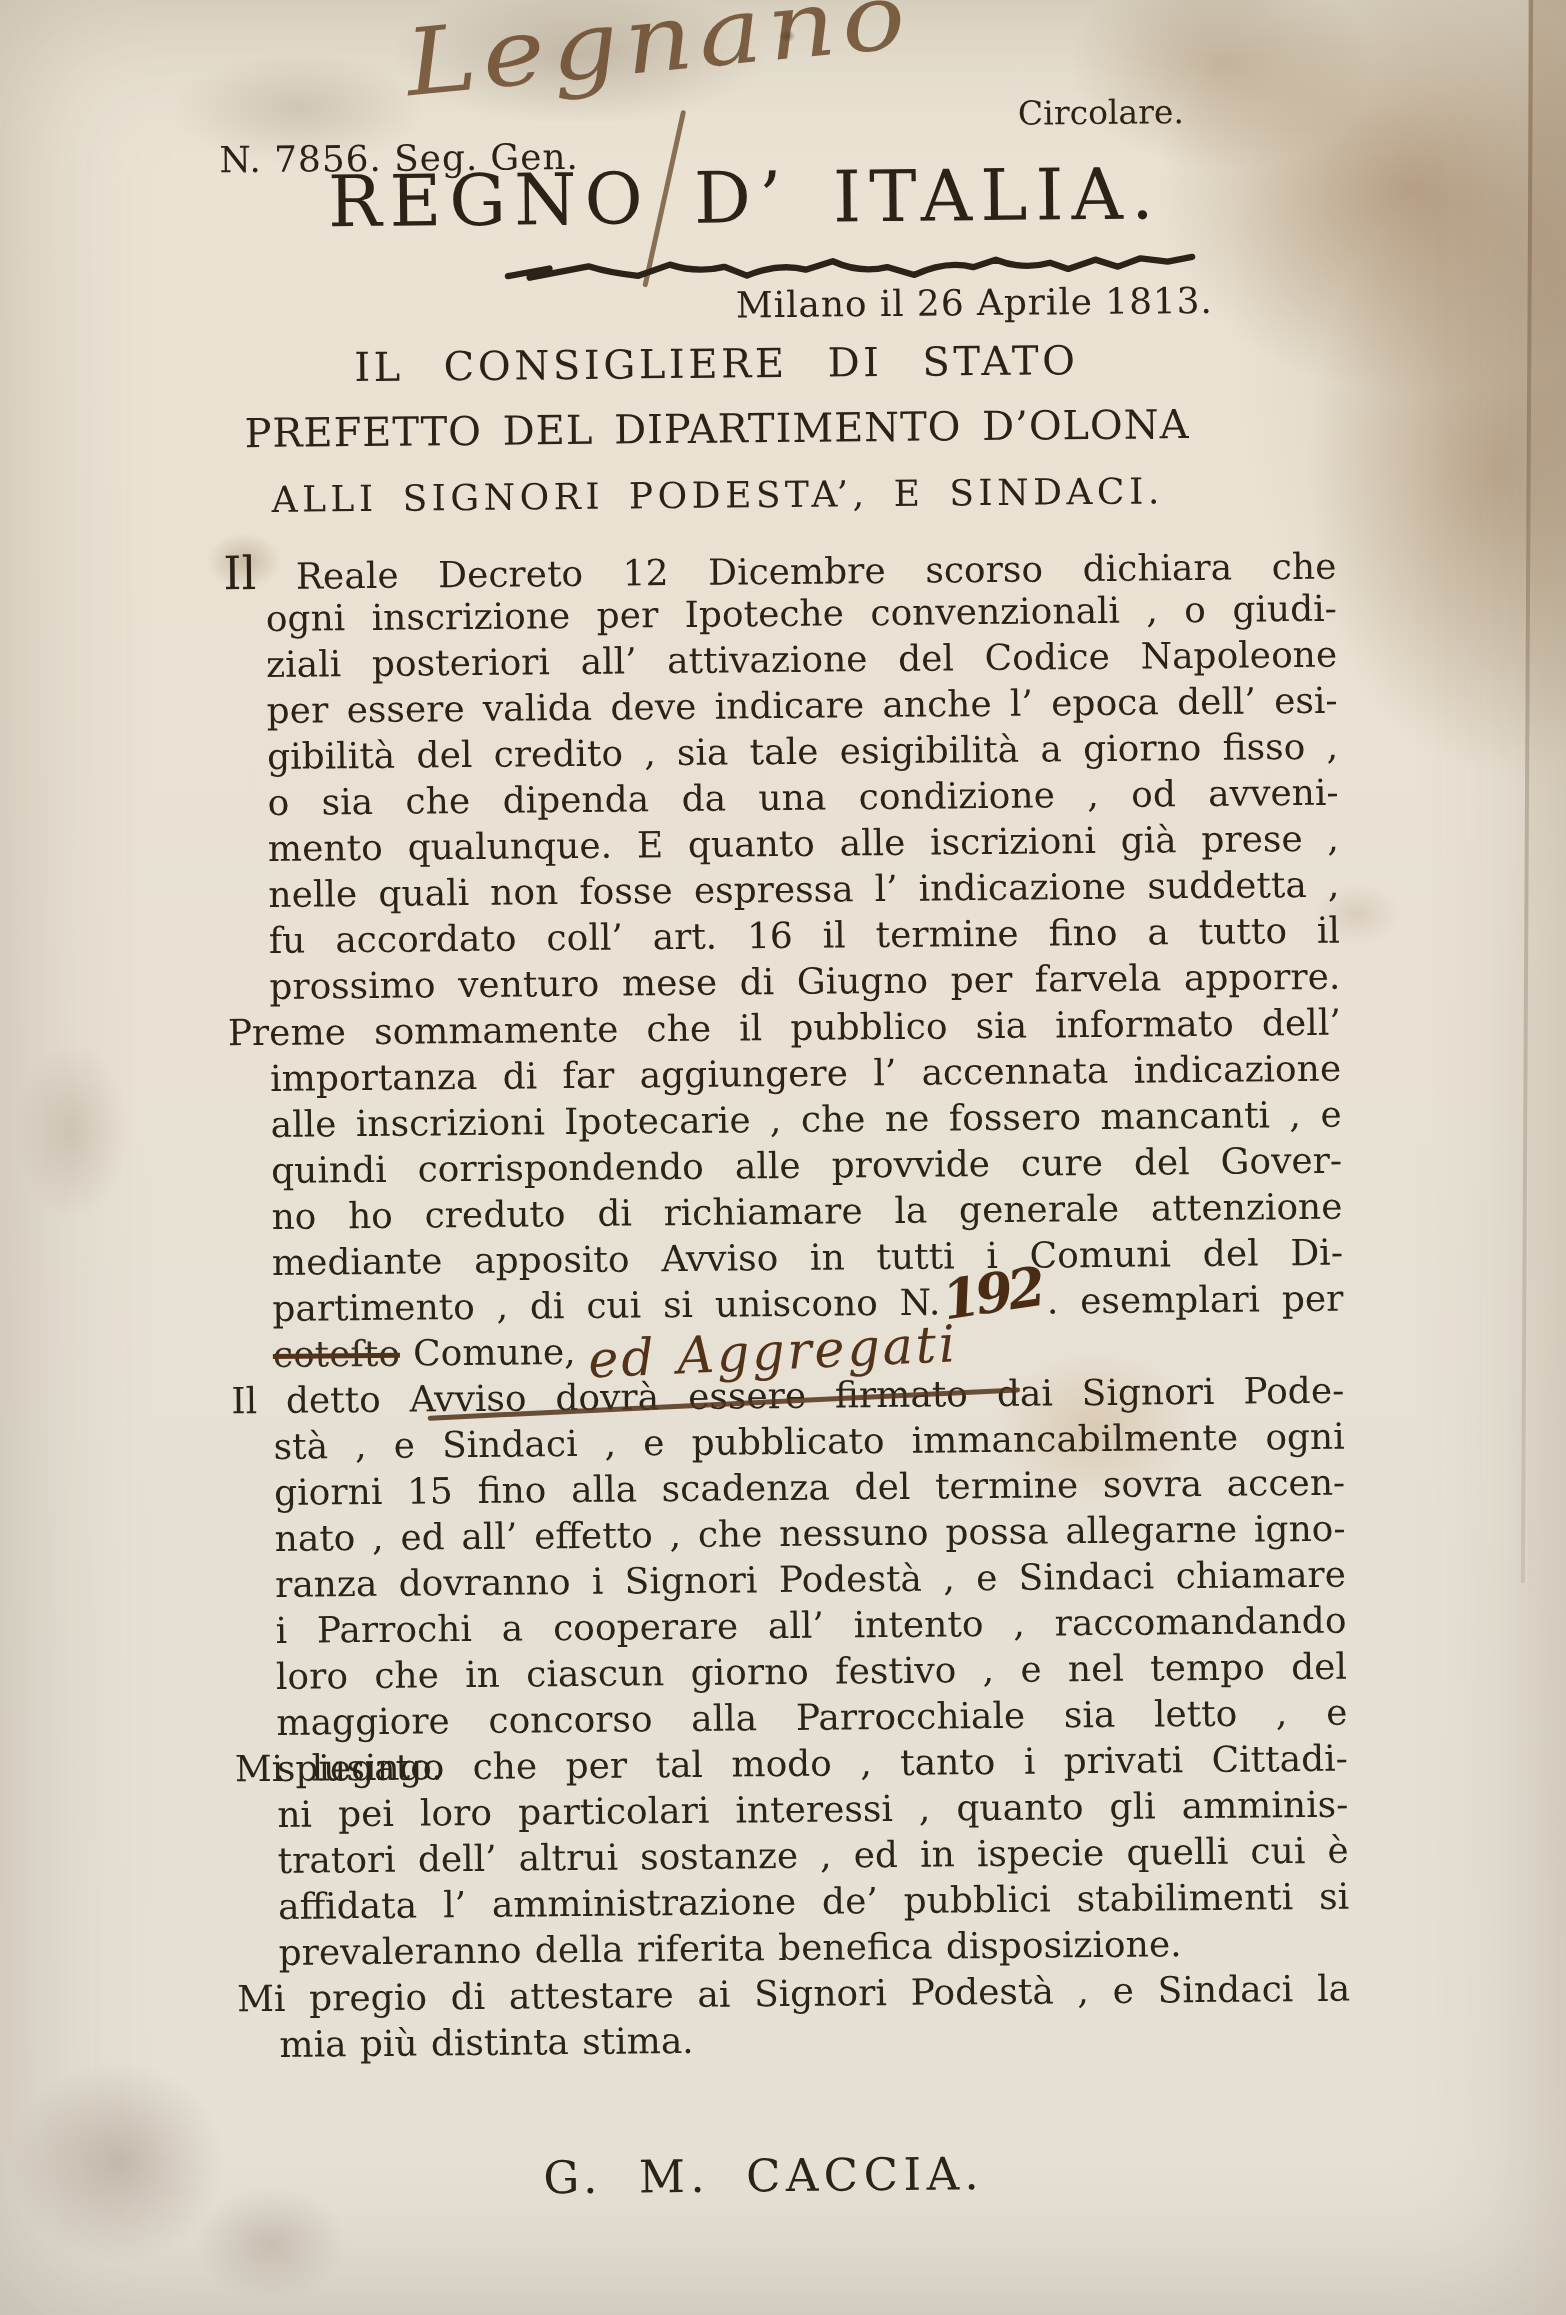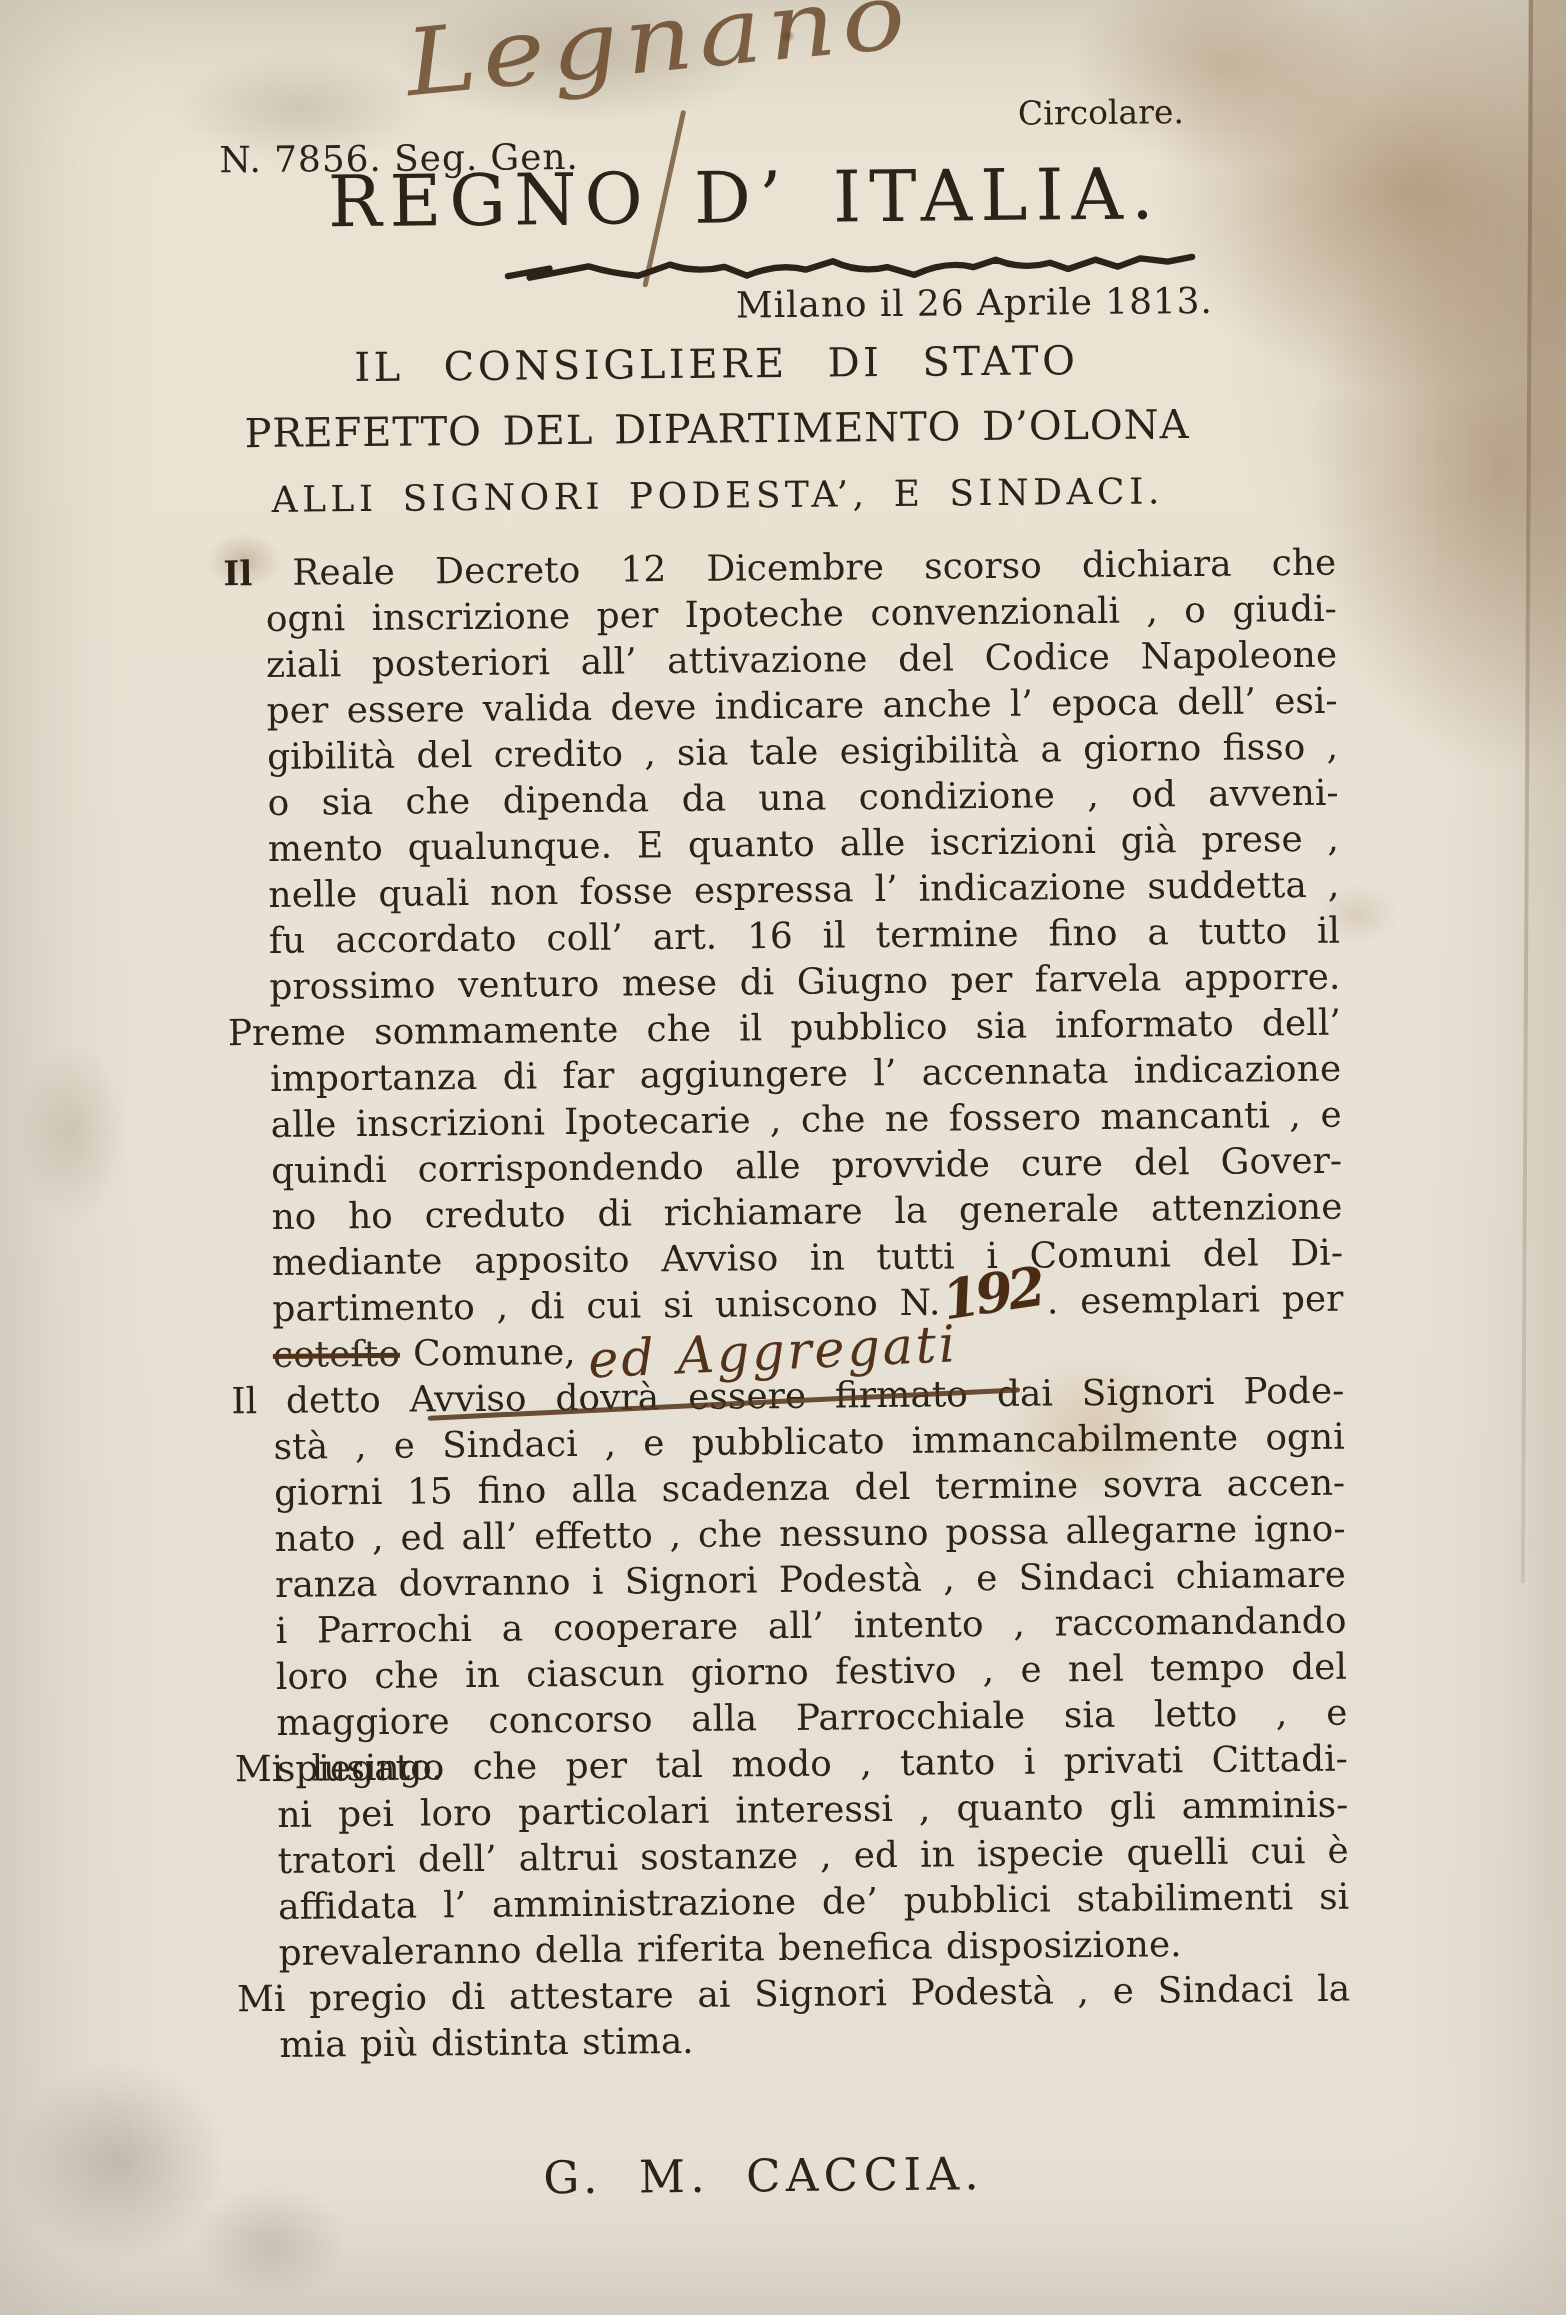--- a/index.html
+++ b/index.html
@@ -44,21 +44,21 @@
     font-size:36px;letter-spacing:0.9px;}
   .h1{top:340px;font-size:40px;letter-spacing:3.6px;word-spacing:23.5px;white-space:nowrap;}
   .h2{top:405px;font-size:40px;letter-spacing:0.9px;word-spacing:7.2px;white-space:nowrap;}
   .h3{top:474px;font-size:36px;letter-spacing:4.5px;word-spacing:9px;white-space:nowrap;}
 
   .body-block{position:absolute;left:229px;top:545px;width:1113px;
     font-size:36px;line-height:46px;word-spacing:1.8px;}
   .line{height:46px;}
   .line.indent{padding-left:42px;}
   .line.jlast{text-align:justify;text-align-last:justify;}
-  .dropcap{font-size:34px;line-height:1;font-weight:bold;}
+  .dropcap{font-size:46px;line-height:1;}
   .hand{font-family:"DejaVu Serif",serif;font-style:italic;}
   .hand-number{display:inline-block;font-size:54px;font-weight:bold;letter-spacing:-4.5px;
     color:#4a2c14;transform:rotate(-8deg) translateY(-1.8px);margin:0 5.4px 0 1.8px;line-height:0;}
   .comune-hand{display:inline-block;font-size:51px;letter-spacing:2.7px;color:#53321a;
     transform:rotate(-2deg) translateY(7.2px);margin-left:12.7px;line-height:0;}
   .struck{text-decoration:line-through;text-decoration-thickness:5.4px;
     text-decoration-color:#53321a;color:#3a2d1c;}
   .ink-stroke{position:absolute;left:425px;top:1401px;width:593px;height:4.5px;border-radius:2.7px;
     background:rgba(83,50,26,.85);transform:rotate(-2.2deg);}
   .signature{top:2149px;font-size:45px;letter-spacing:5.4px;word-spacing:16.3px;white-space:nowrap;}

